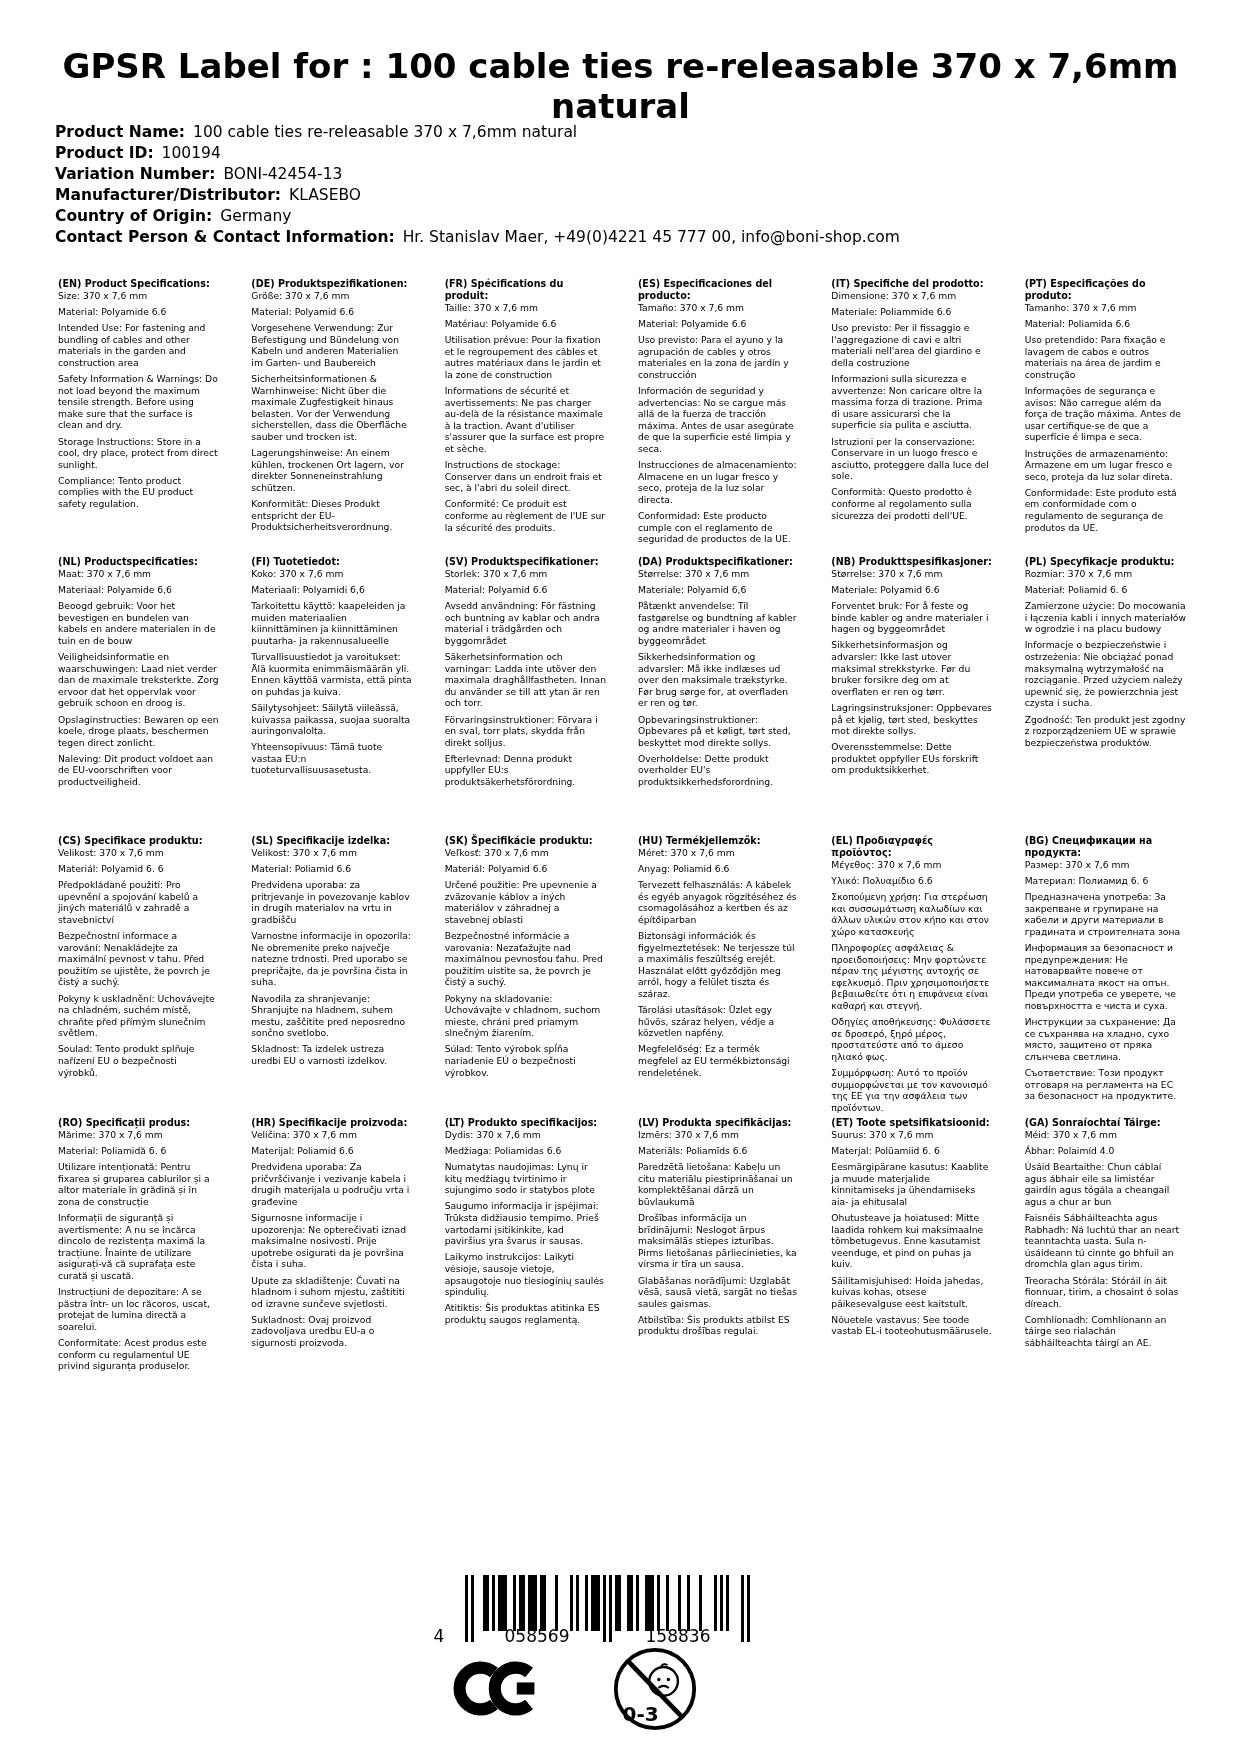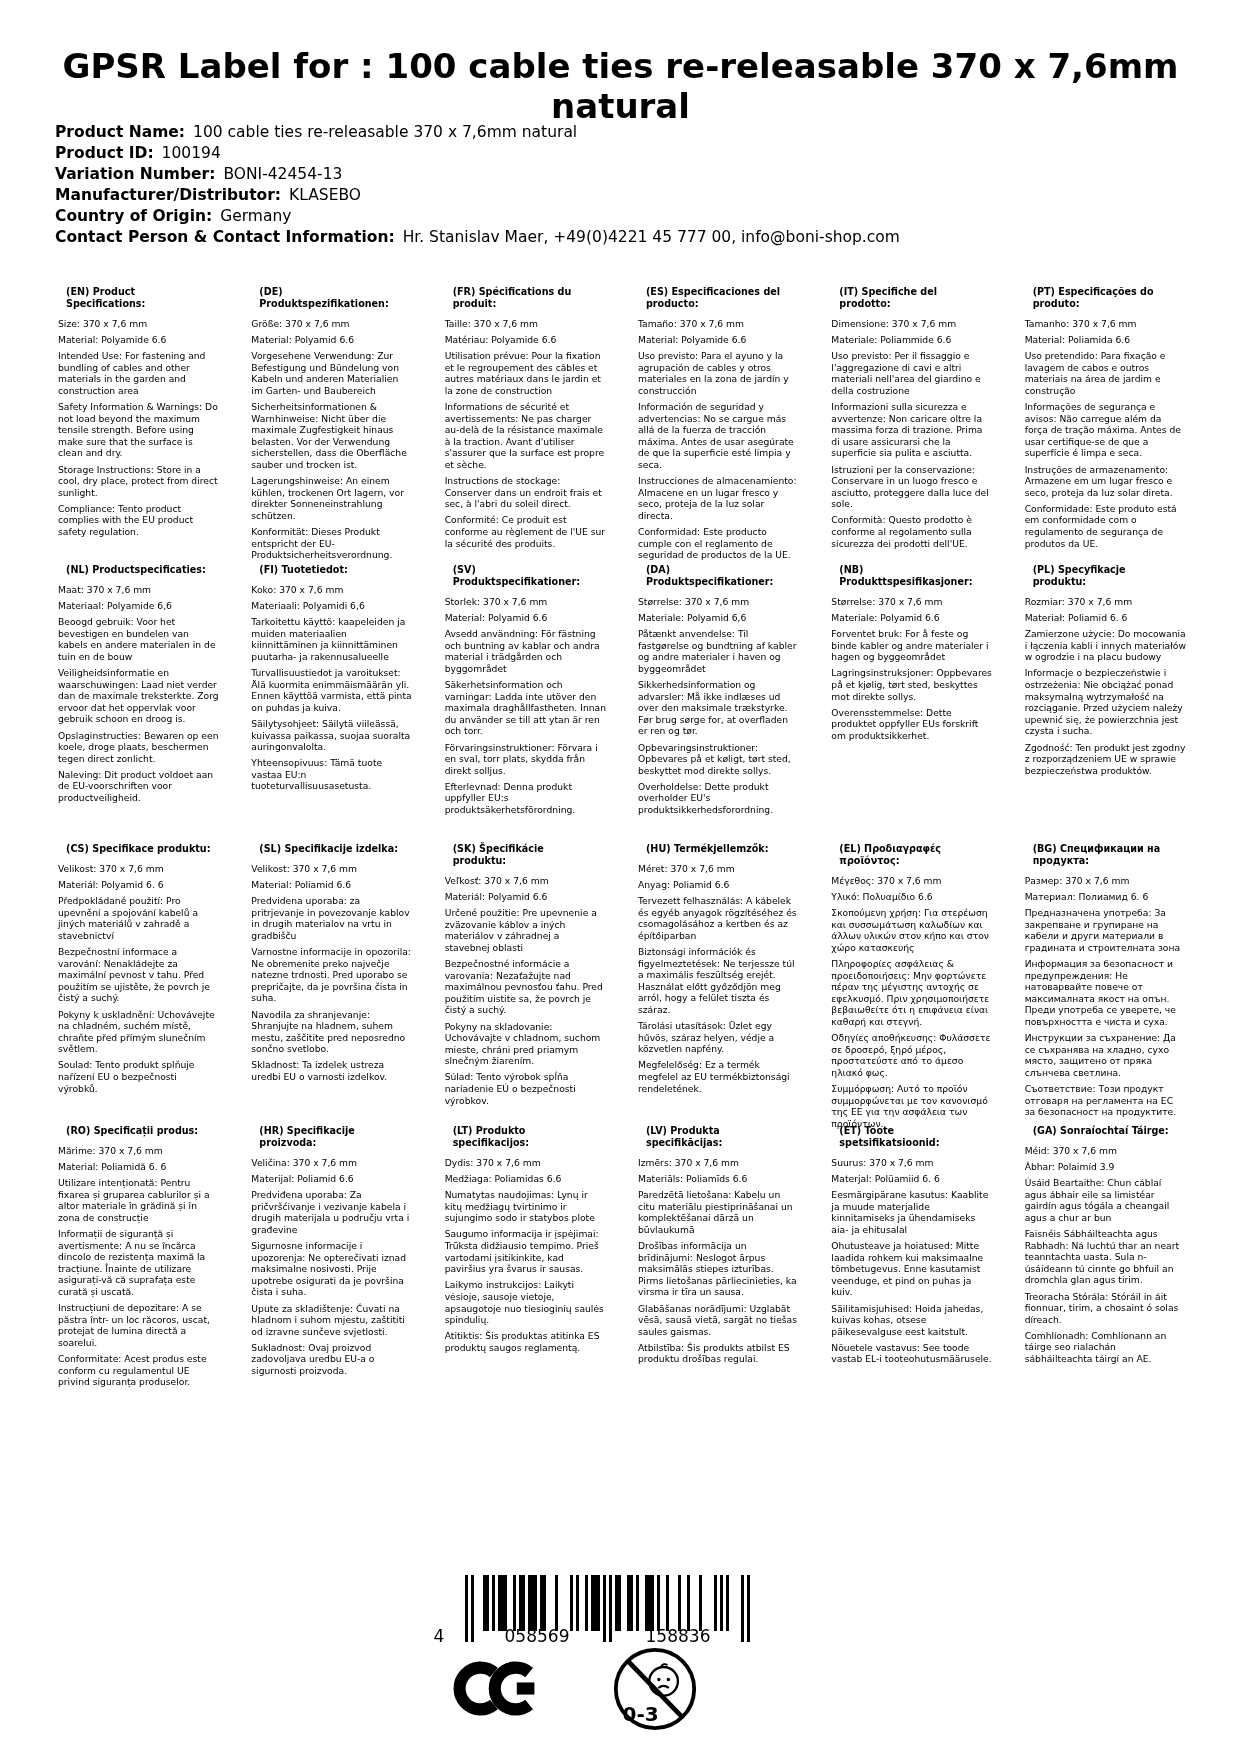--- a/index.html
+++ b/index.html
@@ -35,21 +35,21 @@
     top: 278px;
     left: 58px;
     width: 1128px;
     display: grid;
     grid-template-columns: repeat(6, 1fr);
     grid-template-rows: 278px 279px 282px auto;
     column-gap: 32px;
     align-items: start;
   }
   .block { font-size: 9.2px; line-height: 11.6px; }
-  .block h3 { margin: 8px; font-size: 9.6px; line-height: 12px; font-weight: bold; }
+  .block h3 { margin: 0; font-size: 9.6px; line-height: 12px; font-weight: bold; }
   .block p { margin: 0 0 4.5px 0; }
   .barcode { position: absolute; left: 423px; top: 1575px; }
   .barcode svg { display: block; }
   .bc-num { font-family: "DejaVu Sans", sans-serif; font-size: 17px; }
   .ce-mark { position: absolute; left: 453px; top: 1661px; }
   .age-mark { position: absolute; left: 612px; top: 1646px; }
 </style>
 </head>
 <body>
 
@@ -155,20 +155,21 @@
         <p>Påtænkt anvendelse: Til fastgørelse og bundtning af kabler og andre materialer i haven og byggeområdet</p>
         <p>Sikkerhedsinformation og advarsler: Må ikke indlæses ud over den maksimale trækstyrke. Før brug sørge for, at overfladen er ren og tør.</p>
         <p>Opbevaringsinstruktioner: Opbevares på et køligt, tørt sted, beskyttet mod direkte sollys.</p>
         <p>Overholdelse: Dette produkt overholder EU's produktsikkerhedsforordning.</p>
       </section>
       <section class="block">
         <h3>(NB) Produkttspesifikasjoner:</h3>
         <p>Størrelse: 370 x 7,6 mm</p>
         <p>Materiale: Polyamid 6.6</p>
         <p>Forventet bruk: For å feste og binde kabler og andre materialer i hagen og byggeområdet</p>
+        <p>Sikkerhetsinformasjon og advarsler: Ikke last utover maksimal strekkstyrke. Før du bruker forsikre deg om at overflaten er ren og tørr.</p>
         <p>Lagringsinstruksjoner: Oppbevares på et kjølig, tørt sted, beskyttes mot direkte sollys.</p>
         <p>Overensstemmelse: Dette produktet oppfyller EUs forskrift om produktsikkerhet.</p>
       </section>
       <section class="block">
         <h3>(PL) Specyfikacje produktu:</h3>
         <p>Rozmiar: 370 x 7,6 mm</p>
         <p>Materiał: Poliamid 6. 6</p>
         <p>Zamierzone użycie: Do mocowania i łączenia kabli i innych materiałów w ogrodzie i na placu budowy</p>
         <p>Informacje o bezpieczeństwie i ostrzeżenia: Nie obciążać ponad maksymalną wytrzymałość na rozciąganie. Przed użyciem należy upewnić się, że powierzchnia jest czysta i sucha.</p>
         <p>Zgodność: Ten produkt jest zgodny z rozporządzeniem UE w sprawie bezpieczeństwa produktów.</p>
@@ -268,21 +269,21 @@
         <p>Suurus: 370 x 7,6 mm</p>
         <p>Materjal: Polüamiid 6. 6</p>
         <p>Eesmärgipärane kasutus: Kaablite ja muude materjalide kinnitamiseks ja ühendamiseks aia- ja ehitusalal</p>
         <p>Ohutusteave ja hoiatused: Mitte laadida rohkem kui maksimaalne tõmbetugevus. Enne kasutamist veenduge, et pind on puhas ja kuiv.</p>
         <p>Säilitamisjuhised: Hoida jahedas, kuivas kohas, otsese päikesevalguse eest kaitstult.</p>
         <p>Nõuetele vastavus: See toode vastab EL-i tooteohutusmäärusele.</p>
       </section>
       <section class="block">
         <h3>(GA) Sonraíochtaí Táirge:</h3>
         <p>Méid: 370 x 7,6 mm</p>
-        <p>Ábhar: Polaimíd 3.9</p>
+        <p>Ábhar: Polaimíd 4.0</p>
         <p>Úsáid Beartaithe: Chun cáblaí agus ábhair eile sa limistéar gairdín agus tógála a cheangail agus a chur ar bun</p>
         <p>Faisnéis Sábháilteachta agus Rabhadh: Ná luchtú thar an neart teanntachta uasta. Sula n-úsáideann tú cinnte go bhfuil an dromchla glan agus tirim.</p>
         <p>Treoracha Stórála: Stóráil in áit fionnuar, tirim, a chosaint ó solas díreach.</p>
         <p>Comhlíonadh: Comhlíonann an táirge seo rialachán sábháilteachta táirgí an AE.</p>
       </section>
     </div>
 
   <div class="barcode">
     <svg width="342" height="70" viewBox="-42 0 342 70">
       <g id="bc-bars" fill="#000">

